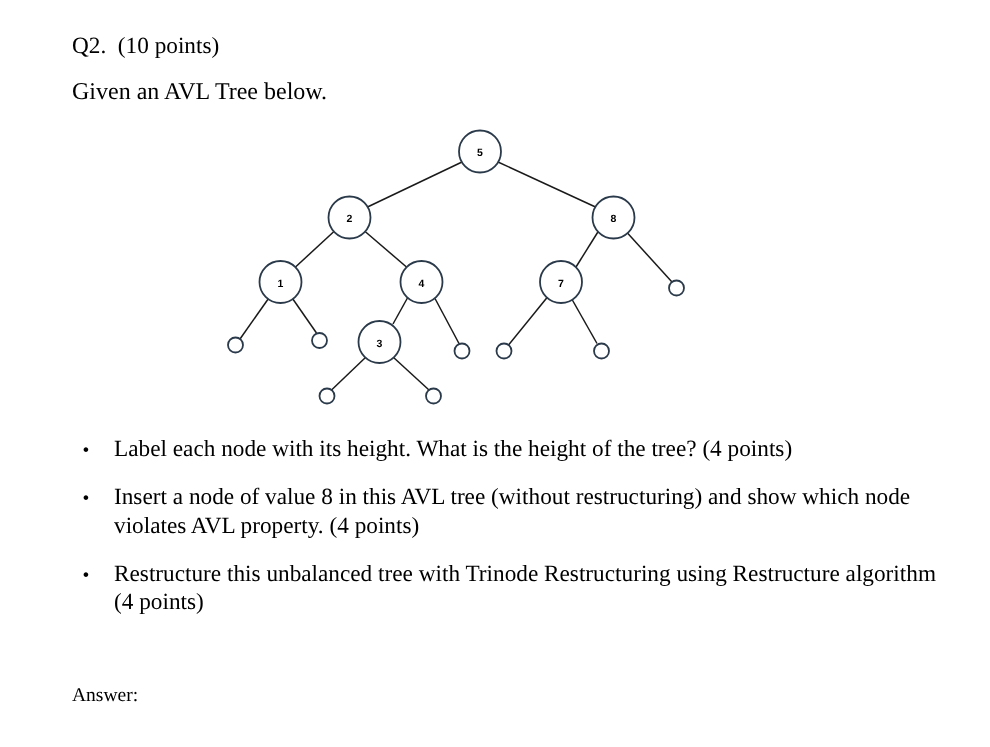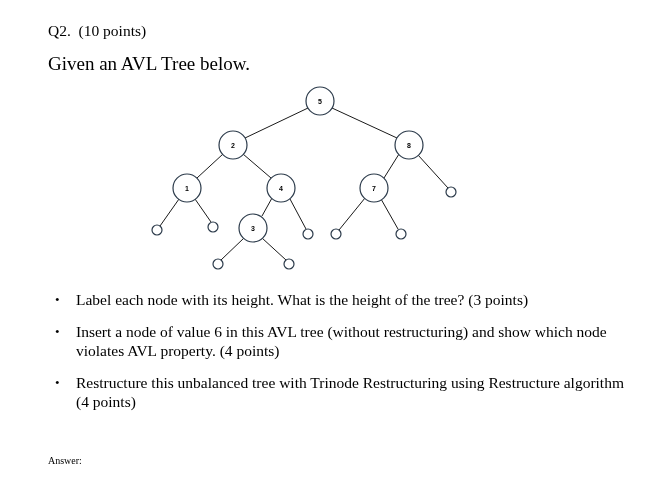--- a/index.html
+++ b/index.html
@@ -20,21 +20,21 @@
       left: 48px;
       top: 22px;
       font-size: 15.5px;
       font-weight: normal;
       white-space: pre;
     }
     .intro {
       position: absolute;
       left: 48px;
       top: 53px;
-      font-size: 19px;
+      font-size: 16px;
     }
     .tree {
       position: absolute;
       left: 0;
       top: 0;
       width: 660px;
       height: 300px;
     }
     .tree text {
       font-family: "Liberation Sans", "DejaVu Sans", sans-serif;
@@ -61,21 +61,21 @@
     .bullets li .dot {
       position: absolute;
       left: 7px;
       top: 0;
       font-size: 13px;
     }
     .answer {
       position: absolute;
       left: 48px;
       top: 455px;
-      font-size: 10px;
+      font-size: 13px;
     }
   </style>
 </head>
 <body>
 
 <div class="q-title">Q2.  (10 points)</div>
 <div class="intro">Given an AVL Tree below.</div>
 
 <svg class="tree" viewBox="0 0 660 300" xmlns="http://www.w3.org/2000/svg">
   <g stroke="#1a1a1a" stroke-width="1" fill="none">
@@ -134,25 +134,25 @@
     <circle cx="401" cy="234" r="5"></circle>
     <circle cx="451" cy="192" r="5"></circle>
     <circle cx="218" cy="264" r="5"></circle>
     <circle cx="289" cy="264" r="5"></circle>
   </g>
 </svg>
 
 <ul class="bullets">
   <li>
     <span class="dot">•</span>
-    <span>Label each node with its height. What is the height of the tree? (3 points)</span>
+    <span>Label each node with its height. What is the height of the tree? (4 points)</span>
   </li>
   <li>
     <span class="dot">•</span>
-    <span>Insert a node of value 6 in this AVL tree (without restructuring) and show which node violates AVL property. (4 points)</span>
+    <span>Insert a node of value 8 in this AVL tree (without restructuring) and show which node violates AVL property. (4 points)</span>
   </li>
   <li>
     <span class="dot">•</span>
     <span>Restructure this unbalanced tree with Trinode Restructuring using Restructure algorithm (4 points)</span>
   </li>
 </ul>
 
 <div class="answer">Answer:</div>
 
 </body></html>

